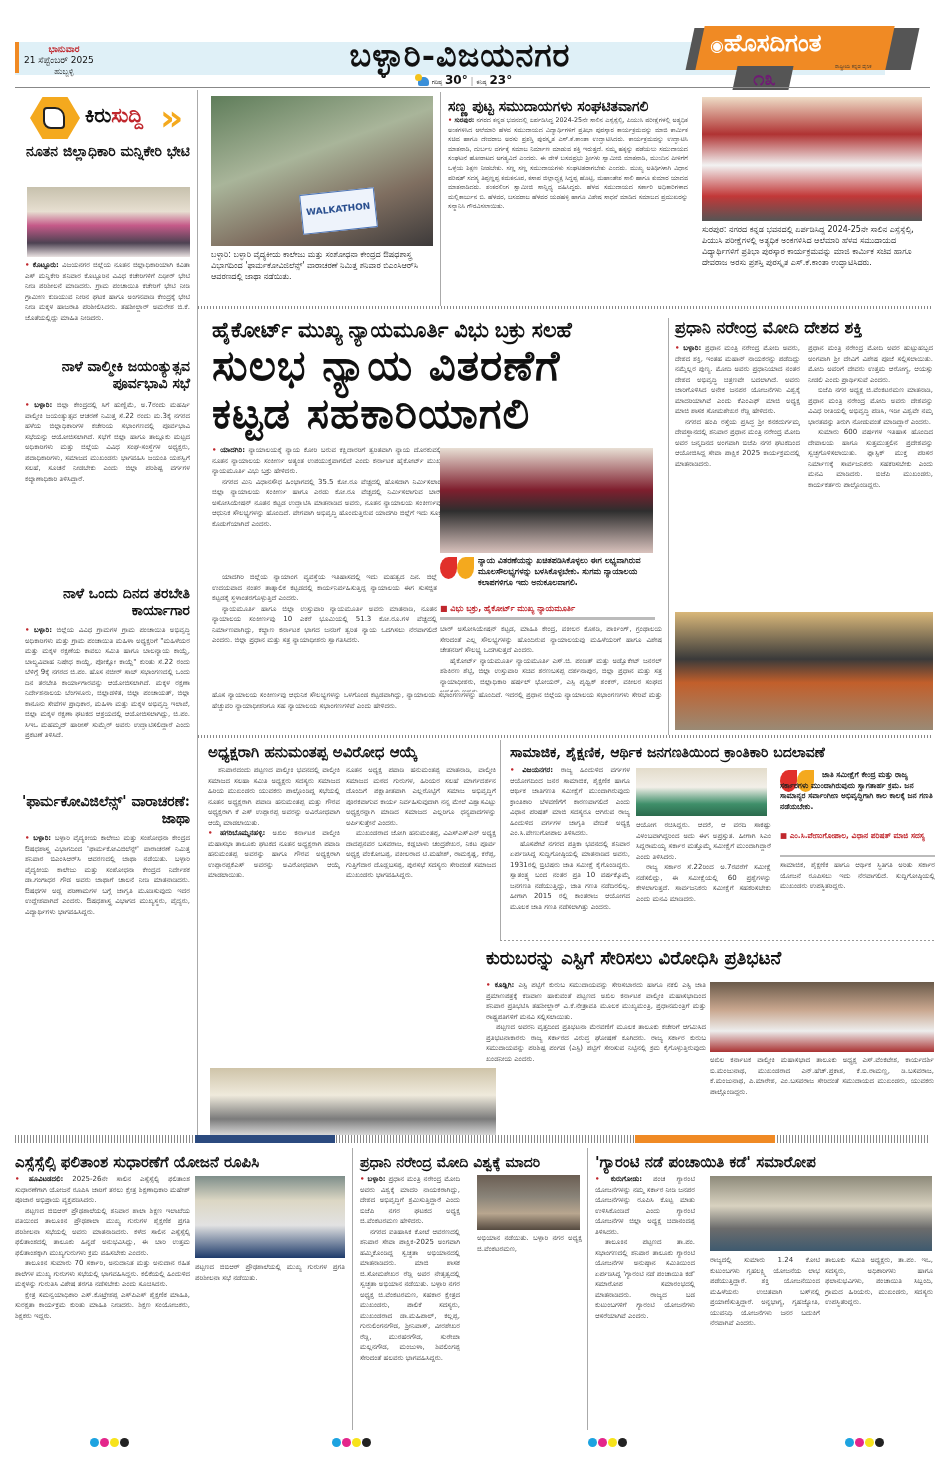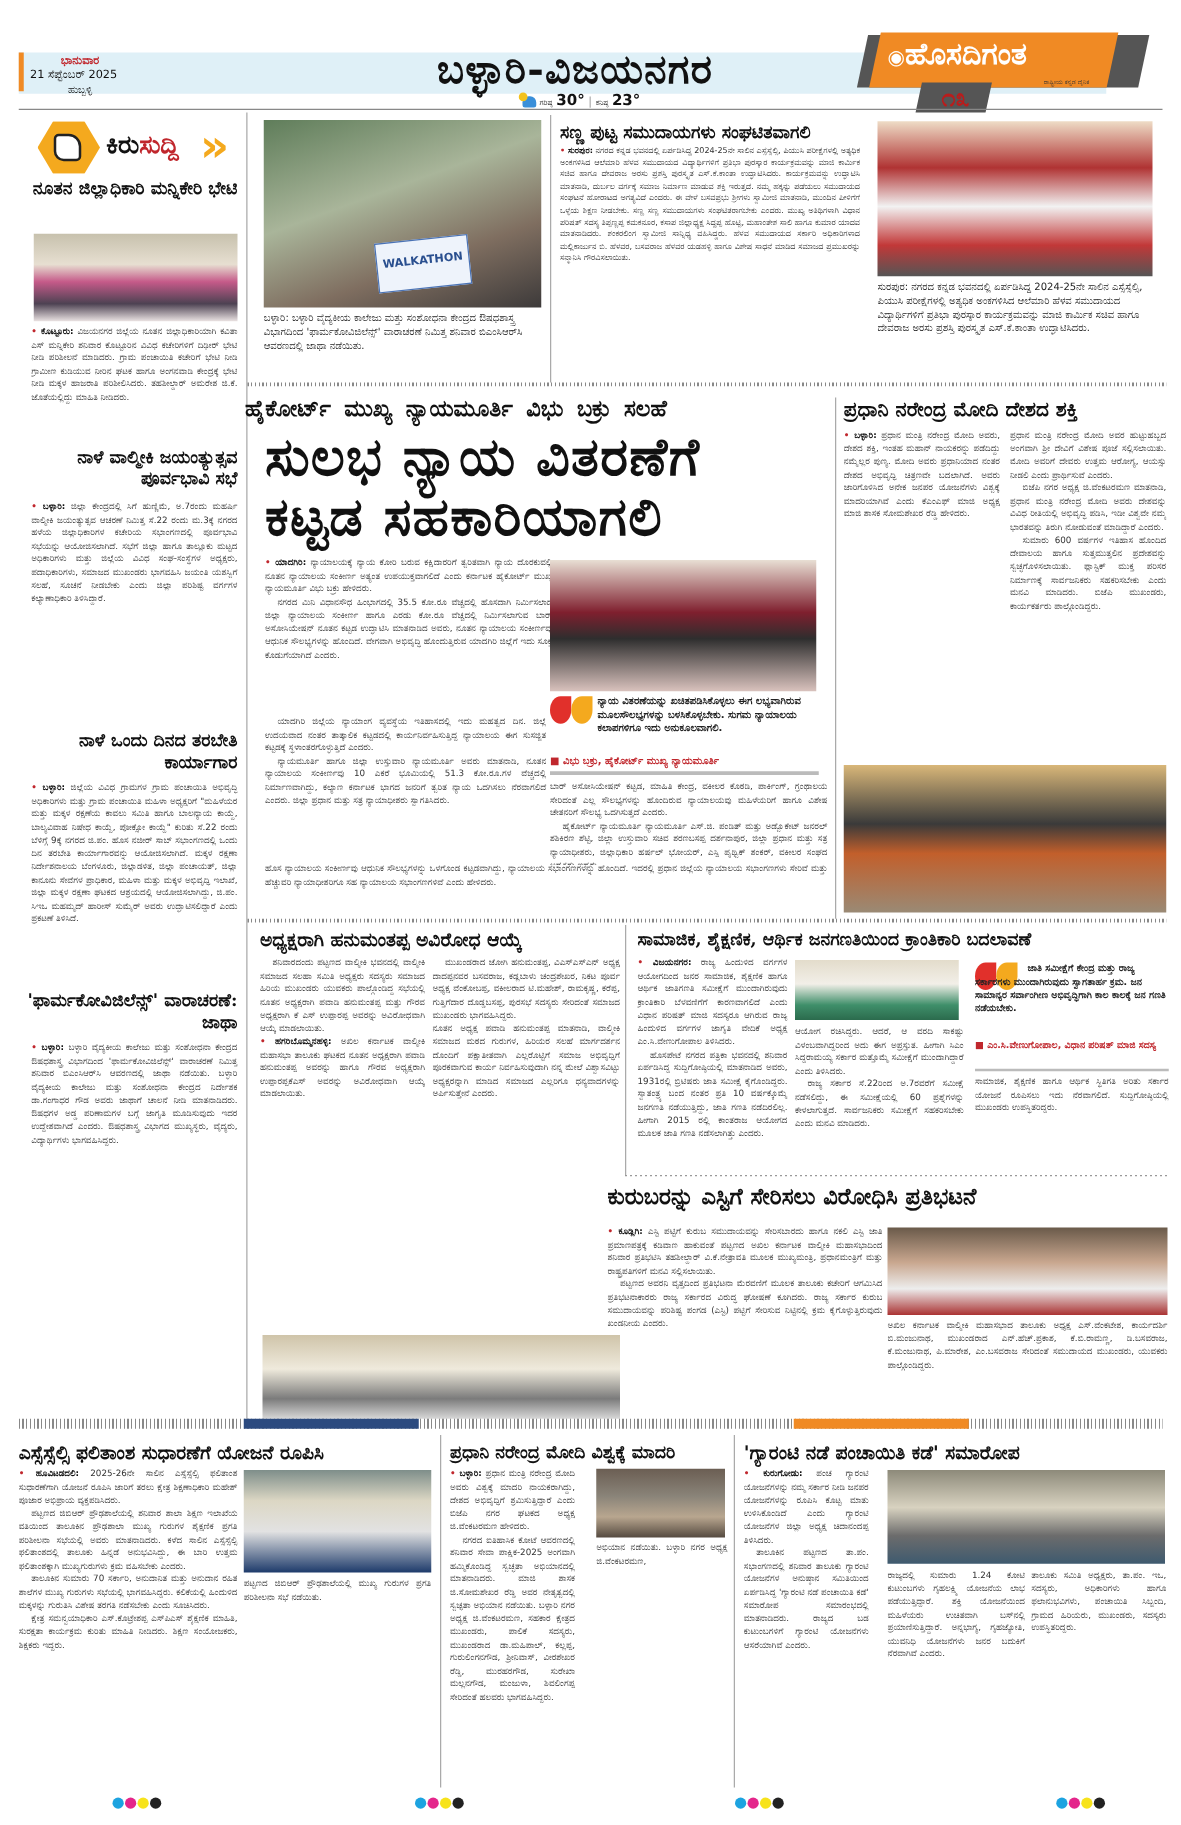--- a/index.html
+++ b/index.html
@@ -15,21 +15,21 @@
 .mast-title{left:250px;top:36px;width:420px;text-align:center;font-size:32px;font-weight:bold;letter-spacing:1px;font-family:"DejaVu Serif",serif}
 .weather{left:355px;top:73px;width:220px;text-align:center;font-size:9px}
 .weather b{font-size:12px}
 .sun-icon{display:inline-block;width:11px;height:9px;background:#3a8fd9;border-radius:5px 5px 2px 2px;position:relative;vertical-align:middle}
 .sun-icon:before{content:"";position:absolute;left:-3px;top:-3px;width:7px;height:7px;border-radius:50%;background:#f4c21b}
 .logo-bg{left:690px;top:28px;width:225px;height:42px;background:#555;transform:skewX(-12deg)}
 .logo-orange{left:700px;top:26px;width:190px;height:44px;background:#f08a24;transform:skewX(-12deg)}
 .logo-text{left:710px;top:28px;width:180px;font-size:24px;font-weight:bold;color:#fff;font-family:"DejaVu Serif",serif}
 .logo-sub{left:835px;top:63px;font-size:5px;color:#333}
 .page-num-box{left:735px;top:66px;width:56px;height:24px;background:#555;transform:skewX(-12deg)}
-.page-num{left:742px;top:66px;width:45px;font-size:20px;font-weight:bold;color:#b91c1c;text-align:center}
+.page-num{left:742px;top:66px;width:45px;font-size:20px;font-weight:bold;color:#701a75;text-align:center}
 .mast-rule{left:15px;top:87px;width:915px;height:1px;background:#888}
 
 .col-rule{background:#aaa;width:1px}
 .dash-rule{height:3px;background:repeating-linear-gradient(90deg,#888 0 1px,#fff 1px 3px)}
 .hline{height:1px;background:#bbb}
 
 .h-sm{font-weight:bold;font-size:14px;line-height:17px;text-align:right;font-family:"DejaVu Serif",serif}
 .h-md{font-weight:bold;font-size:17px;line-height:20px;font-family:"DejaVu Serif",serif}
 .txt{font-size:7px;line-height:10.5px;color:#333;text-align:justify}
 .txt .dl{color:#c0272d;font-weight:bold}
@@ -121,21 +121,21 @@
 <div class="abs cap" style="left:211px;top:249px;width:222px;height:55px;overflow:hidden">ಬಳ್ಳಾರಿ: ಬಳ್ಳಾರಿ ವೈದ್ಯಕೀಯ ಕಾಲೇಜು ಮತ್ತು ಸಂಶೋಧನಾ ಕೇಂದ್ರದ ಔಷಧಶಾಸ್ತ್ರ ವಿಭಾಗದಿಂದ 'ಫಾರ್ಮಕೋವಿಜಿಲೆನ್ಸ್' ವಾರಾಚರಣೆ ನಿಮಿತ್ತ ಶನಿವಾರ ಬಿಎಂಸಿಆರ್‌ಸಿ ಆವರಣದಲ್ಲಿ ಜಾಥಾ ನಡೆಯಿತು.</div>
 
 <div class="abs h-md" style="left:448px;top:96px;width:240px;font-size:14px">ಸಣ್ಣ ಪುಟ್ಟ ಸಮುದಾಯಗಳು ಸಂಘಟಿತವಾಗಲಿ</div>
 <div class="abs txt" style="left:448px;top:116px;width:240px;height:186px;overflow:hidden;font-size:6.4px;line-height:9.6px"><span class="dl">• </span><span class="place">ಸುರಪುರ:</span> <span>ನಗರದ ಕನ್ನಡ ಭವನದಲ್ಲಿ ಏರ್ಪಡಿಸಿದ್ದ 2024-25ನೇ ಸಾಲಿನ ಎಸ್ಸೆಸ್ಸೆಲ್ಸಿ, ಪಿಯುಸಿ ಪರೀಕ್ಷೆಗಳಲ್ಲಿ ಅತ್ಯಧಿಕ ಅಂಕಗಳಿಸಿದ ಆಲೆಮಾರಿ ಹೆಳವ ಸಮುದಾಯದ ವಿದ್ಯಾರ್ಥಿಗಳಿಗೆ ಪ್ರತಿಭಾ ಪುರಸ್ಕಾರ ಕಾರ್ಯಕ್ರಮವನ್ನು ಮಾಜಿ ಕಾರ್ಮಿಕ ಸಚಿವ ಹಾಗೂ ದೇವರಾಜ ಅರಸು ಪ್ರಶಸ್ತಿ ಪುರಸ್ಕೃತ ಎಸ್.ಕೆ.ಕಾಂತಾ ಉದ್ಘಾಟಿಸಿದರು. ಕಾರ್ಯಕ್ರಮವನ್ನು ಉದ್ಘಾಟಿಸಿ ಮಾತನಾಡಿ, ದುರ್ಬಲ ವರ್ಗಕ್ಕೆ ಸಮಾಜ ನಿರ್ಮಾಣ ಮಾಡುವ ಶಕ್ತಿ ಇರುತ್ತದೆ. ನಮ್ಮ ಹಕ್ಕನ್ನು ಪಡೆಯಲು ಸಮುದಾಯದ ಸಂಘಟನೆ ಹೋರಾಟದ ಅಗತ್ಯವಿದೆ ಎಂದರು. ಈ ವೇಳೆ ಬಸವಪ್ರಭು ಶ್ರೀಗಳು ಸ್ವಾಮೀಜಿ ಮಾತನಾಡಿ, ಮುಂದಿನ ಪೀಳಿಗೆಗೆ ಒಳ್ಳೆಯ ಶಿಕ್ಷಣ ನೀಡಬೇಕು. ಸಣ್ಣ ಸಣ್ಣ ಸಮುದಾಯಗಳು ಸಂಘಟಿತರಾಗಬೇಕು ಎಂದರು. ಮುಖ್ಯ ಅತಿಥಿಗಳಾಗಿ ವಿಧಾನ ಪರಿಷತ್ ಸದಸ್ಯ ತಿಪ್ಪಣ್ಣಪ್ಪ ಕಮಕನೂರ, ಕಸಾಪ ಜಿಲ್ಲಾಧ್ಯಕ್ಷ ಸಿದ್ದಪ್ಪ ಹೊಟ್ಟಿ, ಮಹಾಂತೇಶ ಸಾಲಿ ಹಾಗೂ ಕುಮಾರ ಯಾದವ ಮಾತನಾಡಿದರು. ಶಂಕರಲಿಂಗ ಸ್ವಾಮೀಜಿ ಸಾನ್ನಿಧ್ಯ ವಹಿಸಿದ್ದರು. ಹೆಳವ ಸಮುದಾಯದ ಸರ್ಕಾರಿ ಅಧಿಕಾರಿಗಳಾದ ಮಲ್ಲಿಕಾರ್ಜುನ ಬಿ. ಹೆಳವರ, ಬಸವರಾಜ ಹೆಳವರ ಯಡಹಳ್ಳಿ ಹಾಗೂ ವಿಶೇಷ ಸಾಧನೆ ಮಾಡಿದ ಸಮಾಜದ ಪ್ರಮುಖರನ್ನು ಸನ್ಮಾನಿಸಿ ಗೌರವಿಸಲಾಯಿತು.</span></div>
 
 <div class="abs photo p8" style="left:702px;top:97px;width:220px;height:124px"></div>
 <div class="abs cap" style="left:702px;top:224px;width:222px;height:85px;overflow:hidden">ಸುರಪುರ: ನಗರದ ಕನ್ನಡ ಭವನದಲ್ಲಿ ಏರ್ಪಡಿಸಿದ್ದ 2024-25ನೇ ಸಾಲಿನ ಎಸ್ಸೆಸ್ಸೆಲ್ಸಿ, ಪಿಯುಸಿ ಪರೀಕ್ಷೆಗಳಲ್ಲಿ ಅತ್ಯಧಿಕ ಅಂಕಗಳಿಸಿದ ಆಲೆಮಾರಿ ಹೆಳವ ಸಮುದಾಯದ ವಿದ್ಯಾರ್ಥಿಗಳಿಗೆ ಪ್ರತಿಭಾ ಪುರಸ್ಕಾರ ಕಾರ್ಯಕ್ರಮವನ್ನು ಮಾಜಿ ಕಾರ್ಮಿಕ ಸಚಿವ ಹಾಗೂ ದೇವರಾಜ ಅರಸು ಪ್ರಶಸ್ತಿ ಪುರಸ್ಕೃತ ಎಸ್.ಕೆ.ಕಾಂತಾ ಉದ್ಘಾಟಿಸಿದರು.</div>
 
 <div class="abs dash-rule" style="left:198px;top:306px;width:735px"></div>
 
-<div class="abs" style="left:196px;top:318px;width:450px;font-size:18px;font-weight:bold;font-family:Liberation Mono, monospace">ಹೈಕೋರ್ಟ್ ಮುಖ್ಯ ನ್ಯಾಯಮೂರ್ತಿ ವಿಭು ಬಕ್ರು ಸಲಹೆ</div>
+<div class="abs" style="left:212px;top:318px;width:450px;font-size:21px;font-weight:bold;font-family:Liberation Sans, sans-serif">ಹೈಕೋರ್ಟ್ ಮುಖ್ಯ ನ್ಯಾಯಮೂರ್ತಿ ವಿಭು ಬಕ್ರು ಸಲಹೆ</div>
 <div class="abs" style="left:212px;top:342px;width:450px;font-size:42px;line-height:48px;font-weight:bold;font-family:'DejaVu Sans',sans-serif;letter-spacing:1px">
   <div>ಸುಲಭ ನ್ಯಾಯ ವಿತರಣೆಗೆ</div>
   <div>ಕಟ್ಟಡ ಸಹಕಾರಿಯಾಗಲಿ</div>
 </div>
 <div class="abs txt" style="left:212px;top:445px;width:230px;height:125px;overflow:hidden">
   <p><span class="dl">• </span><span class="place">ಯಾದಗಿರಿ:</span> <span>ನ್ಯಾಯಾಲಯಕ್ಕೆ ನ್ಯಾಯ ಕೋರಿ ಬರುವ ಕಕ್ಷಿದಾರರಿಗೆ ತ್ವರಿತವಾಗಿ ನ್ಯಾಯ ದೊರಕುವಲ್ಲಿ ನೂತನ ನ್ಯಾಯಾಲಯ ಸಂಕೀರ್ಣ ಅತ್ಯಂತ ಉಪಯುಕ್ತವಾಗಲಿದೆ ಎಂದು ಕರ್ನಾಟಕ ಹೈಕೋರ್ಟ್ ಮುಖ್ಯ ನ್ಯಾಯಮೂರ್ತಿ ವಿಭು ಬಕ್ರು ಹೇಳಿದರು.</span></p>
   <p style="text-indent:10px">ನಗರದ ಮಿನಿ ವಿಧಾನಸೌಧ ಹಿಂಭಾಗದಲ್ಲಿ 35.5 ಕೋ.ರೂ ವೆಚ್ಚದಲ್ಲಿ ಹೊಸದಾಗಿ ನಿರ್ಮಿಸಲಾದ ಜಿಲ್ಲಾ ನ್ಯಾಯಾಲಯ ಸಂಕೀರ್ಣ ಹಾಗೂ ಎರಡು ಕೋ.ರೂ ವೆಚ್ಚದಲ್ಲಿ ನಿರ್ಮಿಸಲಾಗುವ ಬಾರ್ ಅಸೋಸಿಯೇಷನ್ ನೂತನ ಕಟ್ಟಡ ಉದ್ಘಾಟಿಸಿ ಮಾತನಾಡಿದ ಅವರು, ನೂತನ ನ್ಯಾಯಾಲಯ ಸಂಕೀರ್ಣವು ಆಧುನಿಕ ಸೌಲಭ್ಯಗಳನ್ನು ಹೊಂದಿದೆ. ವೇಗವಾಗಿ ಅಭಿವೃದ್ಧಿ ಹೊಂದುತ್ತಿರುವ ಯಾದಗಿರಿ ಜಿಲ್ಲೆಗೆ ಇದು ಸೂಕ್ತ ಕೊಡುಗೆಯಾಗಿದೆ ಎಂದರು.</p>
 </div>
 <div class="abs photo p3" style="left:440px;top:448px;width:213px;height:105px"></div>
 <div class="abs quote-icon" style="left:440px;top:557px"></div>
@@ -150,38 +150,39 @@
   <p>ಬಾರ್ ಅಸೋಸಿಯೇಷನ್ ಕಟ್ಟಡ, ಮಾಹಿತಿ ಕೇಂದ್ರ, ವಕೀಲರ ಕೊಠಡಿ, ಪಾರ್ಕಿಂಗ್, ಗ್ರಂಥಾಲಯ ಸೇರಿದಂತೆ ಎಲ್ಲ ಸೌಲಭ್ಯಗಳನ್ನು ಹೊಂದಿರುವ ನ್ಯಾಯಾಲಯವು ಮಹಿಳೆಯರಿಗೆ ಹಾಗೂ ವಿಶೇಷ ಚೇತನರಿಗೆ ಸೌಲಭ್ಯ ಒದಗಿಸುತ್ತದೆ ಎಂದರು.</p>
   <p style="text-indent:10px">ಹೈಕೋರ್ಟ್ ನ್ಯಾಯಮೂರ್ತಿ ನ್ಯಾಯಮೂರ್ತಿ ಎಸ್.ಜಿ. ಪಂಡಿತ್ ಮತ್ತು ಅಡ್ವೊಕೇಟ್ ಜನರಲ್ ಶಶಿಕಿರಣ ಶೆಟ್ಟಿ, ಜಿಲ್ಲಾ ಉಸ್ತುವಾರಿ ಸಚಿವ ಶರಣಬಸಪ್ಪ ದರ್ಶನಾಪುರ, ಜಿಲ್ಲಾ ಪ್ರಧಾನ ಮತ್ತು ಸತ್ರ ನ್ಯಾಯಾಧೀಶರು, ಜಿಲ್ಲಾಧಿಕಾರಿ ಹರ್ಷಲ್ ಭೋಯರ್, ಎಸ್ಪಿ ಪೃಥ್ವಿಕ್ ಶಂಕರ್, ವಕೀಲರ ಸಂಘದ ಅಧ್ಯಕ್ಷರು ಇದ್ದರು.</p>
 </div>
 <div class="abs txt" style="left:212px;top:690px;width:450px;height:40px;overflow:hidden">
   <p>ಹೊಸ ನ್ಯಾಯಾಲಯ ಸಂಕೀರ್ಣವು ಆಧುನಿಕ ಸೌಲಭ್ಯಗಳನ್ನು ಒಳಗೊಂಡ ಕಟ್ಟಡವಾಗಿದ್ದು, ನ್ಯಾಯಾಲಯ ಸಭಾಂಗಣಗಳನ್ನು ಹೊಂದಿದೆ. ಇದರಲ್ಲಿ ಪ್ರಧಾನ ಜಿಲ್ಲೆಯ ನ್ಯಾಯಾಲಯ ಸಭಾಂಗಣಗಳು ಸೇರಿವೆ ಮತ್ತು ಹೆಚ್ಚುವರಿ ನ್ಯಾಯಾಧೀಶರಿಗೂ ಸಹ ನ್ಯಾಯಾಲಯ ಸಭಾಂಗಣಗಳಿವೆ ಎಂದು ಹೇಳಿದರು.</p>
 </div>
 
 <div class="abs h-md" style="left:675px;top:318px;width:265px;font-size:16px">ಪ್ರಧಾನಿ ನರೇಂದ್ರ ಮೋದಿ ದೇಶದ ಶಕ್ತಿ</div>
 <div class="abs txt" style="left:675px;top:343px;width:125px;height:265px;overflow:hidden">
   <p><span class="dl">• </span><span class="place">ಬಳ್ಳಾರಿ:</span> <span>ಪ್ರಧಾನ ಮಂತ್ರಿ ನರೇಂದ್ರ ಮೋದಿ ಅವರು, ದೇಶದ ಶಕ್ತಿ, ಇಂತಹ ಮಹಾನ್ ನಾಯಕರನ್ನು ಪಡೆದಿದ್ದು ನಮ್ಮೆಲ್ಲರ ಪುಣ್ಯ. ಮೋದಿ ಅವರು ಪ್ರಧಾನಿಯಾದ ನಂತರ ದೇಶದ ಅಭಿವೃದ್ಧಿ ಚಿತ್ರಣವೇ ಬದಲಾಗಿದೆ. ಅವರು ಜಾರಿಗೊಳಿಸಿದ ಅನೇಕ ಜನಪರ ಯೋಜನೆಗಳು ವಿಶ್ವಕ್ಕೆ ಮಾದರಿಯಾಗಿವೆ ಎಂದು ಕೆಎಂಎಫ್ ಮಾಜಿ ಅಧ್ಯಕ್ಷ ಮಾಜಿ ಶಾಸಕ ಸೋಮಶೇಖರ ರೆಡ್ಡಿ ಹೇಳಿದರು.</span></p>
+  <p style="text-indent:10px">ನಗರದ ಹಂಪಿ ರಸ್ತೆಯ ಪ್ರಸಿದ್ಧ ಶ್ರೀ ಕನಕದುರ್ಗಮ್ಮ ದೇವಸ್ಥಾನದಲ್ಲಿ ಶನಿವಾರ ಪ್ರಧಾನ ಮಂತ್ರಿ ನರೇಂದ್ರ ಮೋದಿ ಅವರ ಜನ್ಮದಿನದ ಅಂಗವಾಗಿ ಬಿಜೆಪಿ ನಗರ ಘಟಕದಿಂದ ಆಯೋಜಿಸಿದ್ದ ಸೇವಾ ಪಾಕ್ಷಿಕ 2025 ಕಾರ್ಯಕ್ರಮದಲ್ಲಿ ಮಾತನಾಡಿದರು.</p>
 </div>
 <div class="abs txt" style="left:808px;top:343px;width:125px;height:265px;overflow:hidden">
   <p>ಪ್ರಧಾನ ಮಂತ್ರಿ ನರೇಂದ್ರ ಮೋದಿ ಅವರ ಹುಟ್ಟುಹಬ್ಬದ ಅಂಗವಾಗಿ ಶ್ರೀ ದೇವಿಗೆ ವಿಶೇಷ ಪೂಜೆ ಸಲ್ಲಿಸಲಾಯಿತು. ಮೋದಿ ಅವರಿಗೆ ದೇವರು ಉತ್ತಮ ಆರೋಗ್ಯ, ಆಯಸ್ಸು ನೀಡಲಿ ಎಂದು ಪ್ರಾರ್ಥಿಸುವೆ ಎಂದರು.</p>
   <p style="text-indent:10px">ಬಿಜೆಪಿ ನಗರ ಅಧ್ಯಕ್ಷ ಜಿ.ವೆಂಕಟರಮಣ ಮಾತನಾಡಿ, ಪ್ರಧಾನ ಮಂತ್ರಿ ನರೇಂದ್ರ ಮೋದಿ ಅವರು ದೇಶವನ್ನು ವಿವಿಧ ರೀತಿಯಲ್ಲಿ ಅಭಿವೃದ್ಧಿ ಪಡಿಸಿ, ಇಡೀ ವಿಶ್ವವೇ ನಮ್ಮ ಭಾರತವನ್ನು ತಿರುಗಿ ನೋಡುವಂತೆ ಮಾಡಿದ್ದಾರೆ ಎಂದರು.</p>
   <p style="text-indent:10px">ಸುಮಾರು 600 ವರ್ಷಗಳ ಇತಿಹಾಸ ಹೊಂದಿದ ದೇವಾಲಯ ಹಾಗೂ ಸುತ್ತಮುತ್ತಲಿನ ಪ್ರದೇಶವನ್ನು ಸ್ವಚ್ಛಗೊಳಿಸಲಾಯಿತು. ಪ್ಲಾಸ್ಟಿಕ್ ಮುಕ್ತ ಪರಿಸರ ನಿರ್ಮಾಣಕ್ಕೆ ಸಾರ್ವಜನಿಕರು ಸಹಕರಿಸಬೇಕು ಎಂದು ಮನವಿ ಮಾಡಿದರು. ಬಿಜೆಪಿ ಮುಖಂಡರು, ಕಾರ್ಯಕರ್ತರು ಪಾಲ್ಗೊಂಡಿದ್ದರು.</p>
 </div>
 <div class="abs photo p9" style="left:675px;top:612px;width:258px;height:118px"></div>
 
 <div class="abs dash-rule" style="left:198px;top:735px;width:735px"></div>
 
 <div class="abs h-md" style="left:208px;top:742px;width:290px;font-size:15px">ಅಧ್ಯಕ್ಷರಾಗಿ ಹನುಮಂತಪ್ಪ ಅವಿರೋಧ ಆಯ್ಕೆ</div>
 <div class="abs txt" style="left:208px;top:765px;width:132px;height:300px;overflow:hidden">
   <p style="text-indent:10px">ಶನಿವಾರದಂದು ಪಟ್ಟಣದ ವಾಲ್ಮೀಕಿ ಭವನದಲ್ಲಿ ವಾಲ್ಮೀಕಿ ಸಮಾಜದ ಸಲಹಾ ಸಮಿತಿ ಅಧ್ಯಕ್ಷರು ಸದಸ್ಯರು ಸಮಾಜದ ಹಿರಿಯ ಮುಖಂಡರು ಯುವಕರು ಪಾಲ್ಗೊಂಡಿದ್ದ ಸಭೆಯಲ್ಲಿ ನೂತನ ಅಧ್ಯಕ್ಷರಾಗಿ ಪವಾಡಿ ಹನುಮಂತಪ್ಪ ಮತ್ತು ಗೌರವ ಅಧ್ಯಕ್ಷರಾಗಿ ಕೆ ಎಸ್ ಉಪ್ಪಾರಪ್ಪ ಅವರನ್ನು ಅವಿರೋಧವಾಗಿ ಆಯ್ಕೆ ಮಾಡಲಾಯಿತು.</p>
   <p><span class="dl">• </span><span class="place">ಹಗರಿಬೊಮ್ಮನಹಳ್ಳಿ:</span> <span>ಅಖಿಲ ಕರ್ನಾಟಕ ವಾಲ್ಮೀಕಿ ಮಹಾಸಭಾ ತಾಲೂಕು ಘಟಕದ ನೂತನ ಅಧ್ಯಕ್ಷರಾಗಿ ಪವಾಡಿ ಹನುಮಂತಪ್ಪ ಅವರನ್ನು ಹಾಗೂ ಗೌರವ ಅಧ್ಯಕ್ಷರಾಗಿ ಉಪ್ಪಾರಪ್ಪಕೆಎಸ್ ಅವರನ್ನು ಅವಿರೋಧವಾಗಿ ಆಯ್ಕೆ ಮಾಡಲಾಯಿತು.</span></p>
 </div>
 <div class="abs txt" style="left:346px;top:765px;width:150px;height:300px;overflow:hidden">
+  <p>ನೂತನ ಅಧ್ಯಕ್ಷ ಪವಾಡಿ ಹನುಮಂತಪ್ಪ ಮಾತನಾಡಿ, ವಾಲ್ಮೀಕಿ ಸಮಾಜದ ಮಠದ ಗುರುಗಳ, ಹಿರಿಯರ ಸಲಹೆ ಮಾರ್ಗದರ್ಶನ ದೊಂದಿಗೆ ಪಕ್ಷಾತೀತವಾಗಿ ಎಲ್ಲರೊಟ್ಟಿಗೆ ಸಮಾಜ ಅಭಿವೃದ್ಧಿಗೆ ಪೂರಕವಾಗುವ ಕಾರ್ಯ ನಿರ್ವಹಿಸುವುದಾಗಿ ನನ್ನ ಮೇಲೆ ವಿಶ್ವಾಸವಿಟ್ಟು ಅಧ್ಯಕ್ಷರನ್ನಾಗಿ ಮಾಡಿದ ಸಮಾಜದ ಎಲ್ಲರಿಗೂ ಧನ್ಯವಾದಗಳನ್ನು ಅರ್ಪಿಸುತ್ತೇನೆ ಎಂದರು.</p>
   <p style="text-indent:10px">ಮುಖಂಡರಾದ ಜೋಗಿ ಹನುಮಂತಪ್ಪ, ವಿಎಸ್ಎಸ್ಎನ್ ಅಧ್ಯಕ್ಷ ದಾದಪ್ಪನವರ ಬಸವರಾಜ, ಕಡ್ಲಬಾಳು ಚಂದ್ರಶೇಖರ, ನಿಕಟ ಪೂರ್ವ ಅಧ್ಯಕ್ಷ ವೆಂಕೋಬಪ್ಪ, ವಕೀಲರಾದ ಟಿ.ಮಹೇಶ್, ರಾಮಕೃಷ್ಣ, ಕರೆಪ್ಪ, ಗುತ್ತಿಗೆದಾರ ದೊಡ್ಡಬಸಪ್ಪ, ಪುರಸಭೆ ಸದಸ್ಯರು ಸೇರಿದಂತೆ ಸಮಾಜದ ಮುಖಂಡರು ಭಾಗವಹಿಸಿದ್ದರು.</p>
-  <p>ನೂತನ ಅಧ್ಯಕ್ಷ ಪವಾಡಿ ಹನುಮಂತಪ್ಪ ಮಾತನಾಡಿ, ವಾಲ್ಮೀಕಿ ಸಮಾಜದ ಮಠದ ಗುರುಗಳ, ಹಿರಿಯರ ಸಲಹೆ ಮಾರ್ಗದರ್ಶನ ದೊಂದಿಗೆ ಪಕ್ಷಾತೀತವಾಗಿ ಎಲ್ಲರೊಟ್ಟಿಗೆ ಸಮಾಜ ಅಭಿವೃದ್ಧಿಗೆ ಪೂರಕವಾಗುವ ಕಾರ್ಯ ನಿರ್ವಹಿಸುವುದಾಗಿ ನನ್ನ ಮೇಲೆ ವಿಶ್ವಾಸವಿಟ್ಟು ಅಧ್ಯಕ್ಷರನ್ನಾಗಿ ಮಾಡಿದ ಸಮಾಜದ ಎಲ್ಲರಿಗೂ ಧನ್ಯವಾದಗಳನ್ನು ಅರ್ಪಿಸುತ್ತೇನೆ ಎಂದರು.</p>
 </div>
 <div class="abs photo p7" style="left:210px;top:1068px;width:286px;height:68px"></div>
 
 <div class="abs h-md" style="left:510px;top:742px;width:430px;font-size:14px">ಸಾಮಾಜಿಕ, ಶೈಕ್ಷಣಿಕ, ಆರ್ಥಿಕ ಜನಗಣತಿಯಿಂದ ಕ್ರಾಂತಿಕಾರಿ ಬದಲಾವಣೆ</div>
 <div class="abs txt" style="left:510px;top:765px;width:120px;height:170px;overflow:hidden">
   <p><span class="dl">• </span><span class="place">ವಿಜಯನಗರ:</span> <span>ರಾಜ್ಯ ಹಿಂದುಳಿದ ವರ್ಗಗಳ ಆಯೋಗದಿಂದ ಜನರ ಸಾಮಾಜಿಕ, ಶೈಕ್ಷಣಿಕ ಹಾಗೂ ಆರ್ಥಿಕ ಜಾತಿಗಣತಿ ಸಮೀಕ್ಷೆಗೆ ಮುಂದಾಗಿರುವುದು ಕ್ರಾಂತಿಕಾರಿ ಬೆಳವಣಿಗೆಗೆ ಕಾರಣವಾಗಲಿದೆ ಎಂದು ವಿಧಾನ ಪರಿಷತ್ ಮಾಜಿ ಸದಸ್ಯರೂ ಆಗಿರುವ ರಾಜ್ಯ ಹಿಂದುಳಿದ ವರ್ಗಗಳ ಜಾಗೃತಿ ವೇದಿಕೆ ಅಧ್ಯಕ್ಷ ಎಂ.ಸಿ.ವೇಣುಗೋಪಾಲ ತಿಳಿಸಿದರು.</span></p>
   <p style="text-indent:10px">ಹೊಸಪೇಟೆ ನಗರದ ಪತ್ರಿಕಾ ಭವನದಲ್ಲಿ ಶನಿವಾರ ಏರ್ಪಡಿಸಿದ್ದ ಸುದ್ದಿಗೋಷ್ಠಿಯಲ್ಲಿ ಮಾತನಾಡಿದ ಅವರು, 1931ರಲ್ಲಿ ಬ್ರಿಟಿಷರು ಜಾತಿ ಸಮೀಕ್ಷೆ ಕೈಗೊಂಡಿದ್ದರು. ಸ್ವಾತಂತ್ರ್ಯ ಬಂದ ನಂತರ ಪ್ರತಿ 10 ವರ್ಷಕ್ಕೊಮ್ಮೆ ಜನಗಣತಿ ನಡೆಯುತ್ತಿದ್ದು, ಜಾತಿ ಗಣತಿ ನಡೆದಿರಲಿಲ್ಲ. ಹೀಗಾಗಿ 2015 ರಲ್ಲಿ ಕಾಂತರಾಜ ಆಯೋಗದ ಮೂಲಕ ಜಾತಿ ಗಣತಿ ನಡೆಸಲಾಗಿತ್ತು ಎಂದರು.</p>
 </div>
 <div class="abs photo p5" style="left:636px;top:768px;width:131px;height:48px"></div>
 <div class="abs txt" style="left:636px;top:820px;width:135px;height:115px;overflow:hidden">

